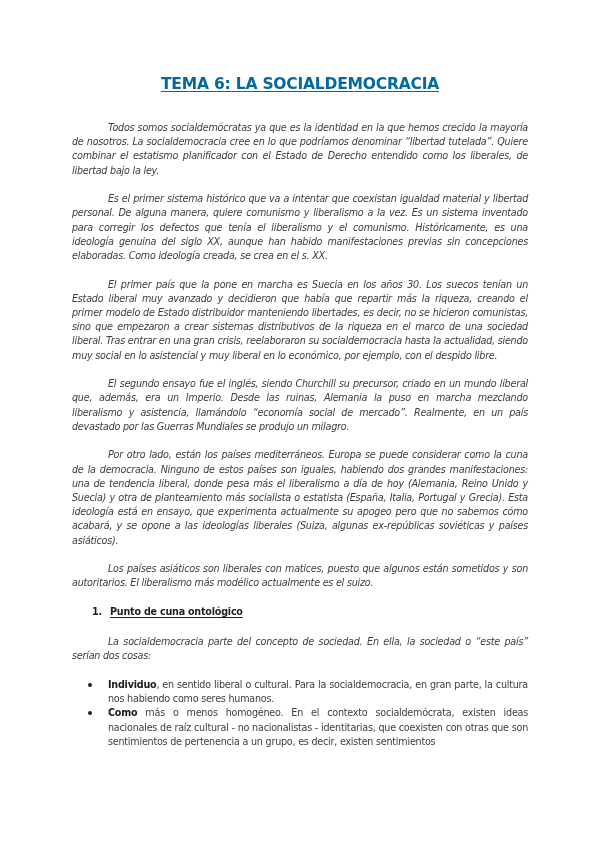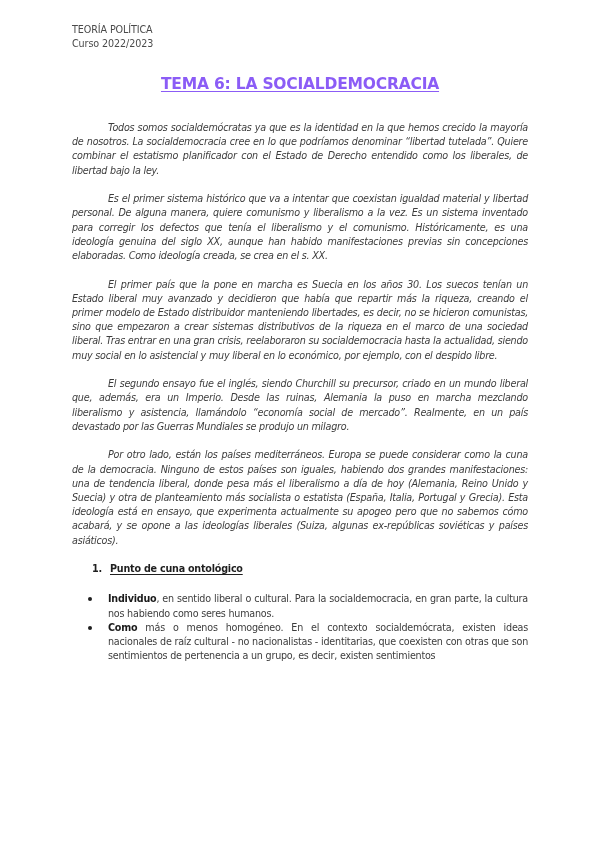--- a/index.html
+++ b/index.html
@@ -32,21 +32,21 @@
       letter-spacing: -0.1px;
     }
     .title {
       position: absolute;
       left: 0;
       width: 600px;
       top: 75px;
       text-align: center;
       font-size: 15.5px;
       font-weight: bold;
-      color: #8b5cf6;
+      color: #0369a1;
       letter-spacing: -0.2px;
     }
     .title span {
       text-decoration: underline;
       text-underline-offset: 2px;
       text-decoration-thickness: 1.3px;
     }
     .body {
       position: absolute;
       left: 72px;
@@ -100,41 +100,39 @@
     }
     .bullets li b {
       color: #1a1a1a;
     }
   </style>
 </head>
 <body>
 
 <div class="page">
 
-  <div class="header">
-    <div>TEORÍA POLÍTICA</div>
-    <div>Curso 2022/2023</div>
-  </div>
 
   <div class="title">
     <span>TEMA 6: LA SOCIALDEMOCRACIA</span>
   </div>
 
   <div class="body">
     <p>Todos somos socialdemócratas ya que es la identidad en la que hemos crecido la mayoría de nosotros. La socialdemocracia cree en lo que podríamos denominar “libertad tutelada”. Quiere combinar el estatismo planificador con el Estado de Derecho entendido como los liberales, de libertad bajo la ley.</p>
     <p>Es el primer sistema histórico que va a intentar que coexistan igualdad material y libertad personal. De alguna manera, quiere comunismo y liberalismo a la vez. Es un sistema inventado para corregir los defectos que tenía el liberalismo y el comunismo. Históricamente, es una ideología genuina del siglo XX, aunque han habido manifestaciones previas sin concepciones elaboradas. Como ideología creada, se crea en el s. XX.</p>
     <p>El primer país que la pone en marcha es Suecia en los años 30. Los suecos tenían un Estado liberal muy avanzado y decidieron que había que repartir más la riqueza, creando el primer modelo de Estado distribuidor manteniendo libertades, es decir, no se hicieron comunistas, sino que empezaron a crear sistemas distributivos de la riqueza en el marco de una sociedad liberal. Tras entrar en una gran crisis, reelaboraron su socialdemocracia hasta la actualidad, siendo muy social en lo asistencial y muy liberal en lo económico, por ejemplo, con el despido libre.</p>
     <p>El segundo ensayo fue el inglés, siendo Churchill su precursor, criado en un mundo liberal que, además, era un Imperio. Desde las ruinas, Alemania la puso en marcha mezclando liberalismo y asistencia, llamándolo “economía social de mercado”. Realmente, en un país devastado por las Guerras Mundiales se produjo un milagro.</p>
     <p>Por otro lado, están los países mediterráneos. Europa se puede considerar como la cuna de la democracia. Ninguno de estos países son iguales, habiendo dos grandes manifestaciones: una de tendencia liberal, donde pesa más el liberalismo a día de hoy (Alemania, Reino Unido y Suecia) y otra de planteamiento más socialista o estatista (España, Italia, Portugal y Grecia). Esta ideología está en ensayo, que experimenta actualmente su apogeo pero que no sabemos cómo acabará, y se opone a las ideologías liberales (Suiza, algunas ex-repúblicas soviéticas y países asiáticos).</p>
+    <p>Los países asiáticos son liberales con matices, puesto que algunos están sometidos y son autoritarios. El liberalismo más modélico actualmente es el suizo.</p>
 
     <div class="section-heading">
       <span class="num">1.</span>
       <span class="label">Punto de cuna ontológico</span>
     </div>
 
+    <p>La socialdemocracia parte del concepto de sociedad. En ella, la sociedad o “este país” serían dos cosas:</p>
 
     <ul class="bullets">
       <li>
         <span class="dot"></span>
         <b>Individuo</b><span>, en sentido liberal o cultural. Para la socialdemocracia, en gran parte, la cultura nos habiendo como seres humanos.</span>
       </li>
       <li>
         <span class="dot"></span>
         <b>Como</b><span> más o menos homogéneo. En el contexto socialdemócrata, existen ideas nacionales de raíz cultural - no nacionalistas - identitarias, que coexisten con otras que son sentimientos de pertenencia a un grupo, es decir, existen sentimientos</span>
       </li>

